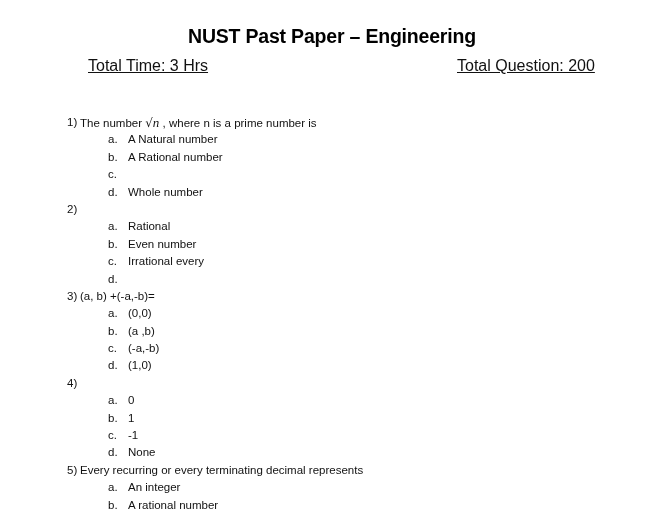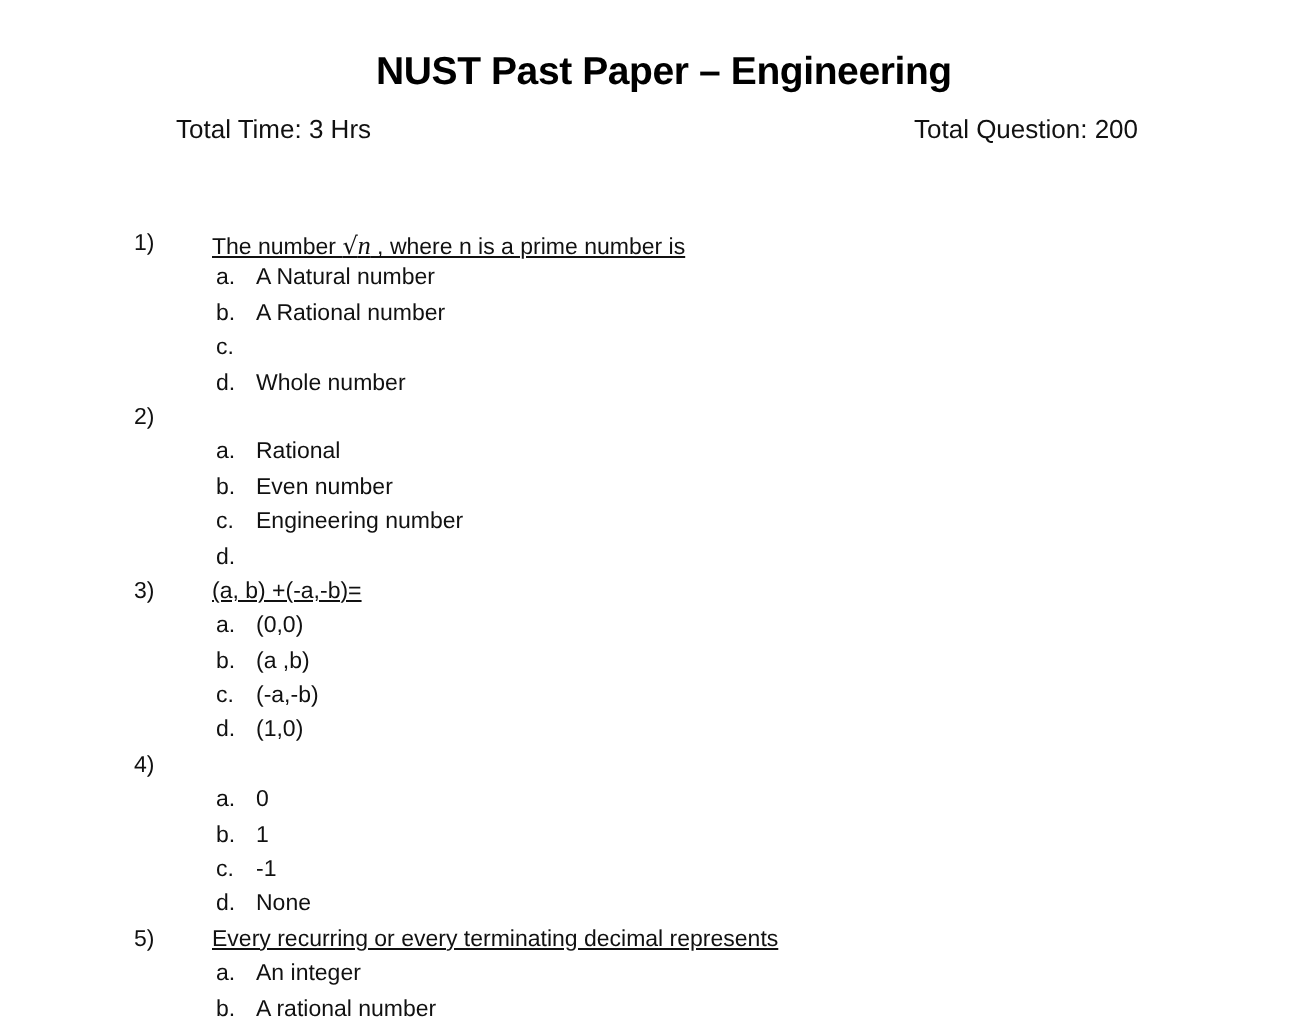--- a/index.html
+++ b/index.html
@@ -28,22 +28,23 @@
       top: 25px;
       font-size: 19.5px;
       font-weight: bold;
       letter-spacing: -0.2px;
       white-space: nowrap;
       color: #000000;
     }
     .meta {
       position: absolute;
       top: 57px;
-      font-size: 13px;
+      font-size: 16px;
       white-space: nowrap;
+      text-decoration: underline;
     }
     .meta.left { left: 88px; }
     .meta.right { left: 457px; }
 
     .qlist {
       position: absolute;
       left: 0;
       top: 114px;
       width: 650px;
       margin: 0;
@@ -56,22 +57,21 @@
       line-height: 17.4px;
       font-size: 11.5px;
       white-space: nowrap;
     }
     .qnum {
       position: absolute;
       left: 67px;
     }
     .qtext {
       position: absolute;
-      left: 106px;
-      text-decoration: underline;
+      left: 80px;
     }
     .olet {
       position: absolute;
       left: 108px;
     }
     .otext {
       position: absolute;
       left: 128px;
     }
     .radical {
@@ -122,21 +122,21 @@
     <div class="line">
       <span class="olet">a.</span>
       <span class="otext">Rational</span>
     </div>
     <div class="line">
       <span class="olet">b.</span>
       <span class="otext">Even number</span>
     </div>
     <div class="line">
       <span class="olet">c.</span>
-      <span class="otext">Engineering number</span>
+      <span class="otext">Irrational every</span>
     </div>
     <div class="line">
       <span class="olet">d.</span>
     </div>
 
     <div class="line">
       <span class="qnum">3)</span>
       <span class="qtext">(a, b) +(-a,-b)=</span>
     </div>
     <div class="line">

